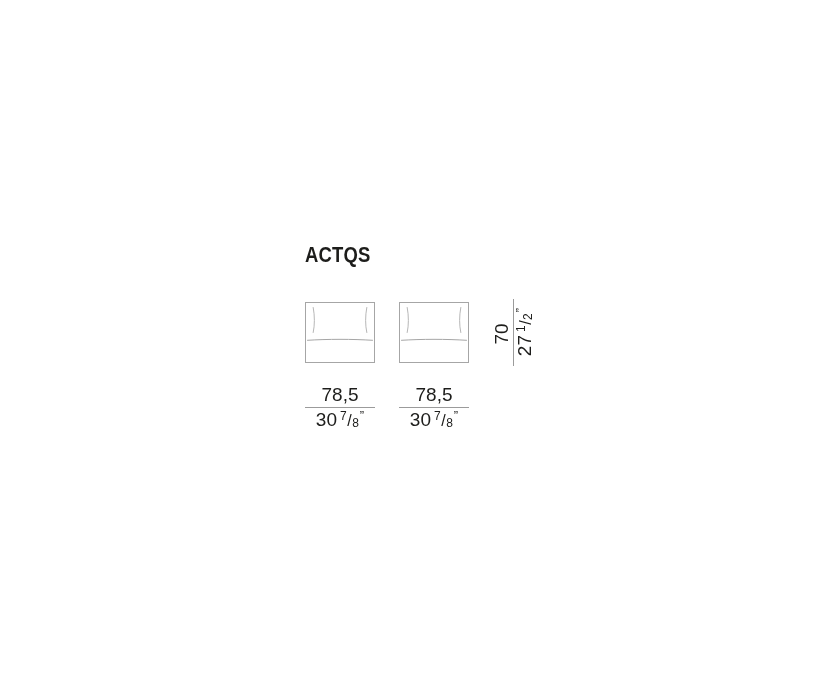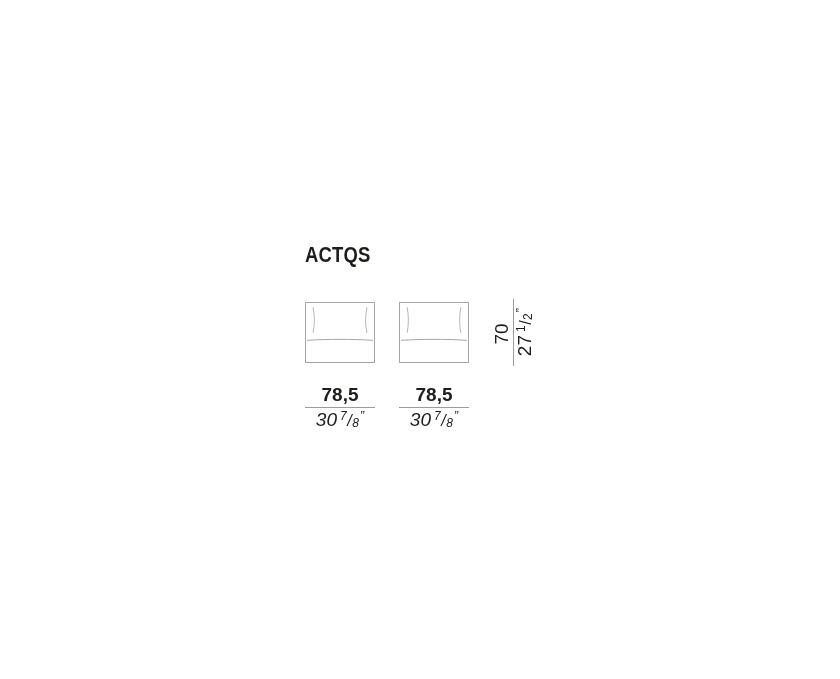--- a/index.html
+++ b/index.html
@@ -43,23 +43,23 @@
     position: absolute;
     top: 385px;
     width: 70px;
     text-align: center;
     font-size: 19px;
     line-height: 20px;
     white-space: nowrap;
   }
   .wdim-1 { left: 305px; }
   .wdim-2 { left: 399px; }
-  .wdim .metric { padding-bottom: 2px; font-weight: bold; }
+  .wdim .metric { padding-bottom: 2px; }
   .wdim .rule { height: 1px; background: var(--line); }
-  .wdim .imperial { padding-top: 2px; font-style: italic; }
+  .wdim .imperial { padding-top: 2px; }
 
   .sup   { font-size: 12px; position: relative; top: -6px; margin-left: 3px; }
   .slash { font-size: 16px; margin: 0 0.5px; }
   .sub   { font-size: 12px; position: relative; top: 1px; }
   .quote { font-size: 13px; position: relative; top: -6px; margin-left: 1px; }
 
   .vline {
     position: absolute;
     left: 513px;
     top: 299px;

